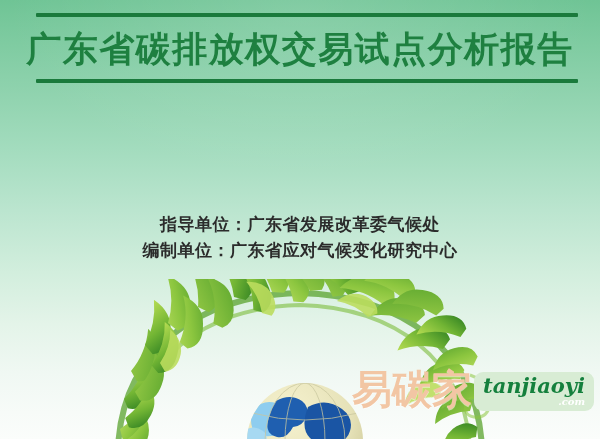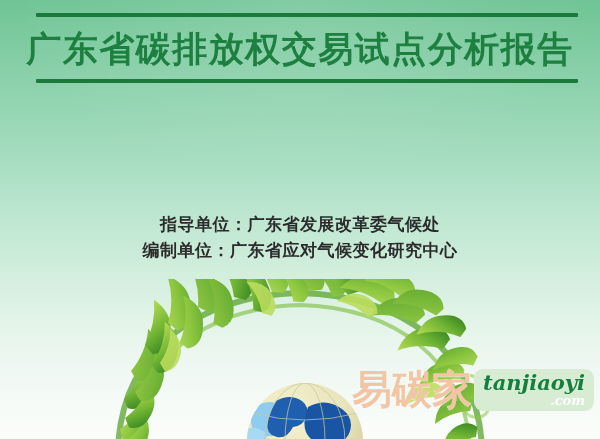--- a/index.html
+++ b/index.html
@@ -133,21 +133,21 @@
     font-family: "DejaVu Serif", "Liberation Serif", serif;
     font-style: italic;
     font-size: 21px;
     font-weight: bold;
     color: #15803d;
     display: block;
   }
   .wm-tld {
     font-family: "DejaVu Serif", "Liberation Serif", serif;
     font-style: italic;
-    font-size: 13px;
+    font-size: 10px;
     font-weight: bold;
     color: #ffffff;
     display: block;
     text-align: right;
   }
 </style>
 </head>
 <body>
 
 <div id="cover">

